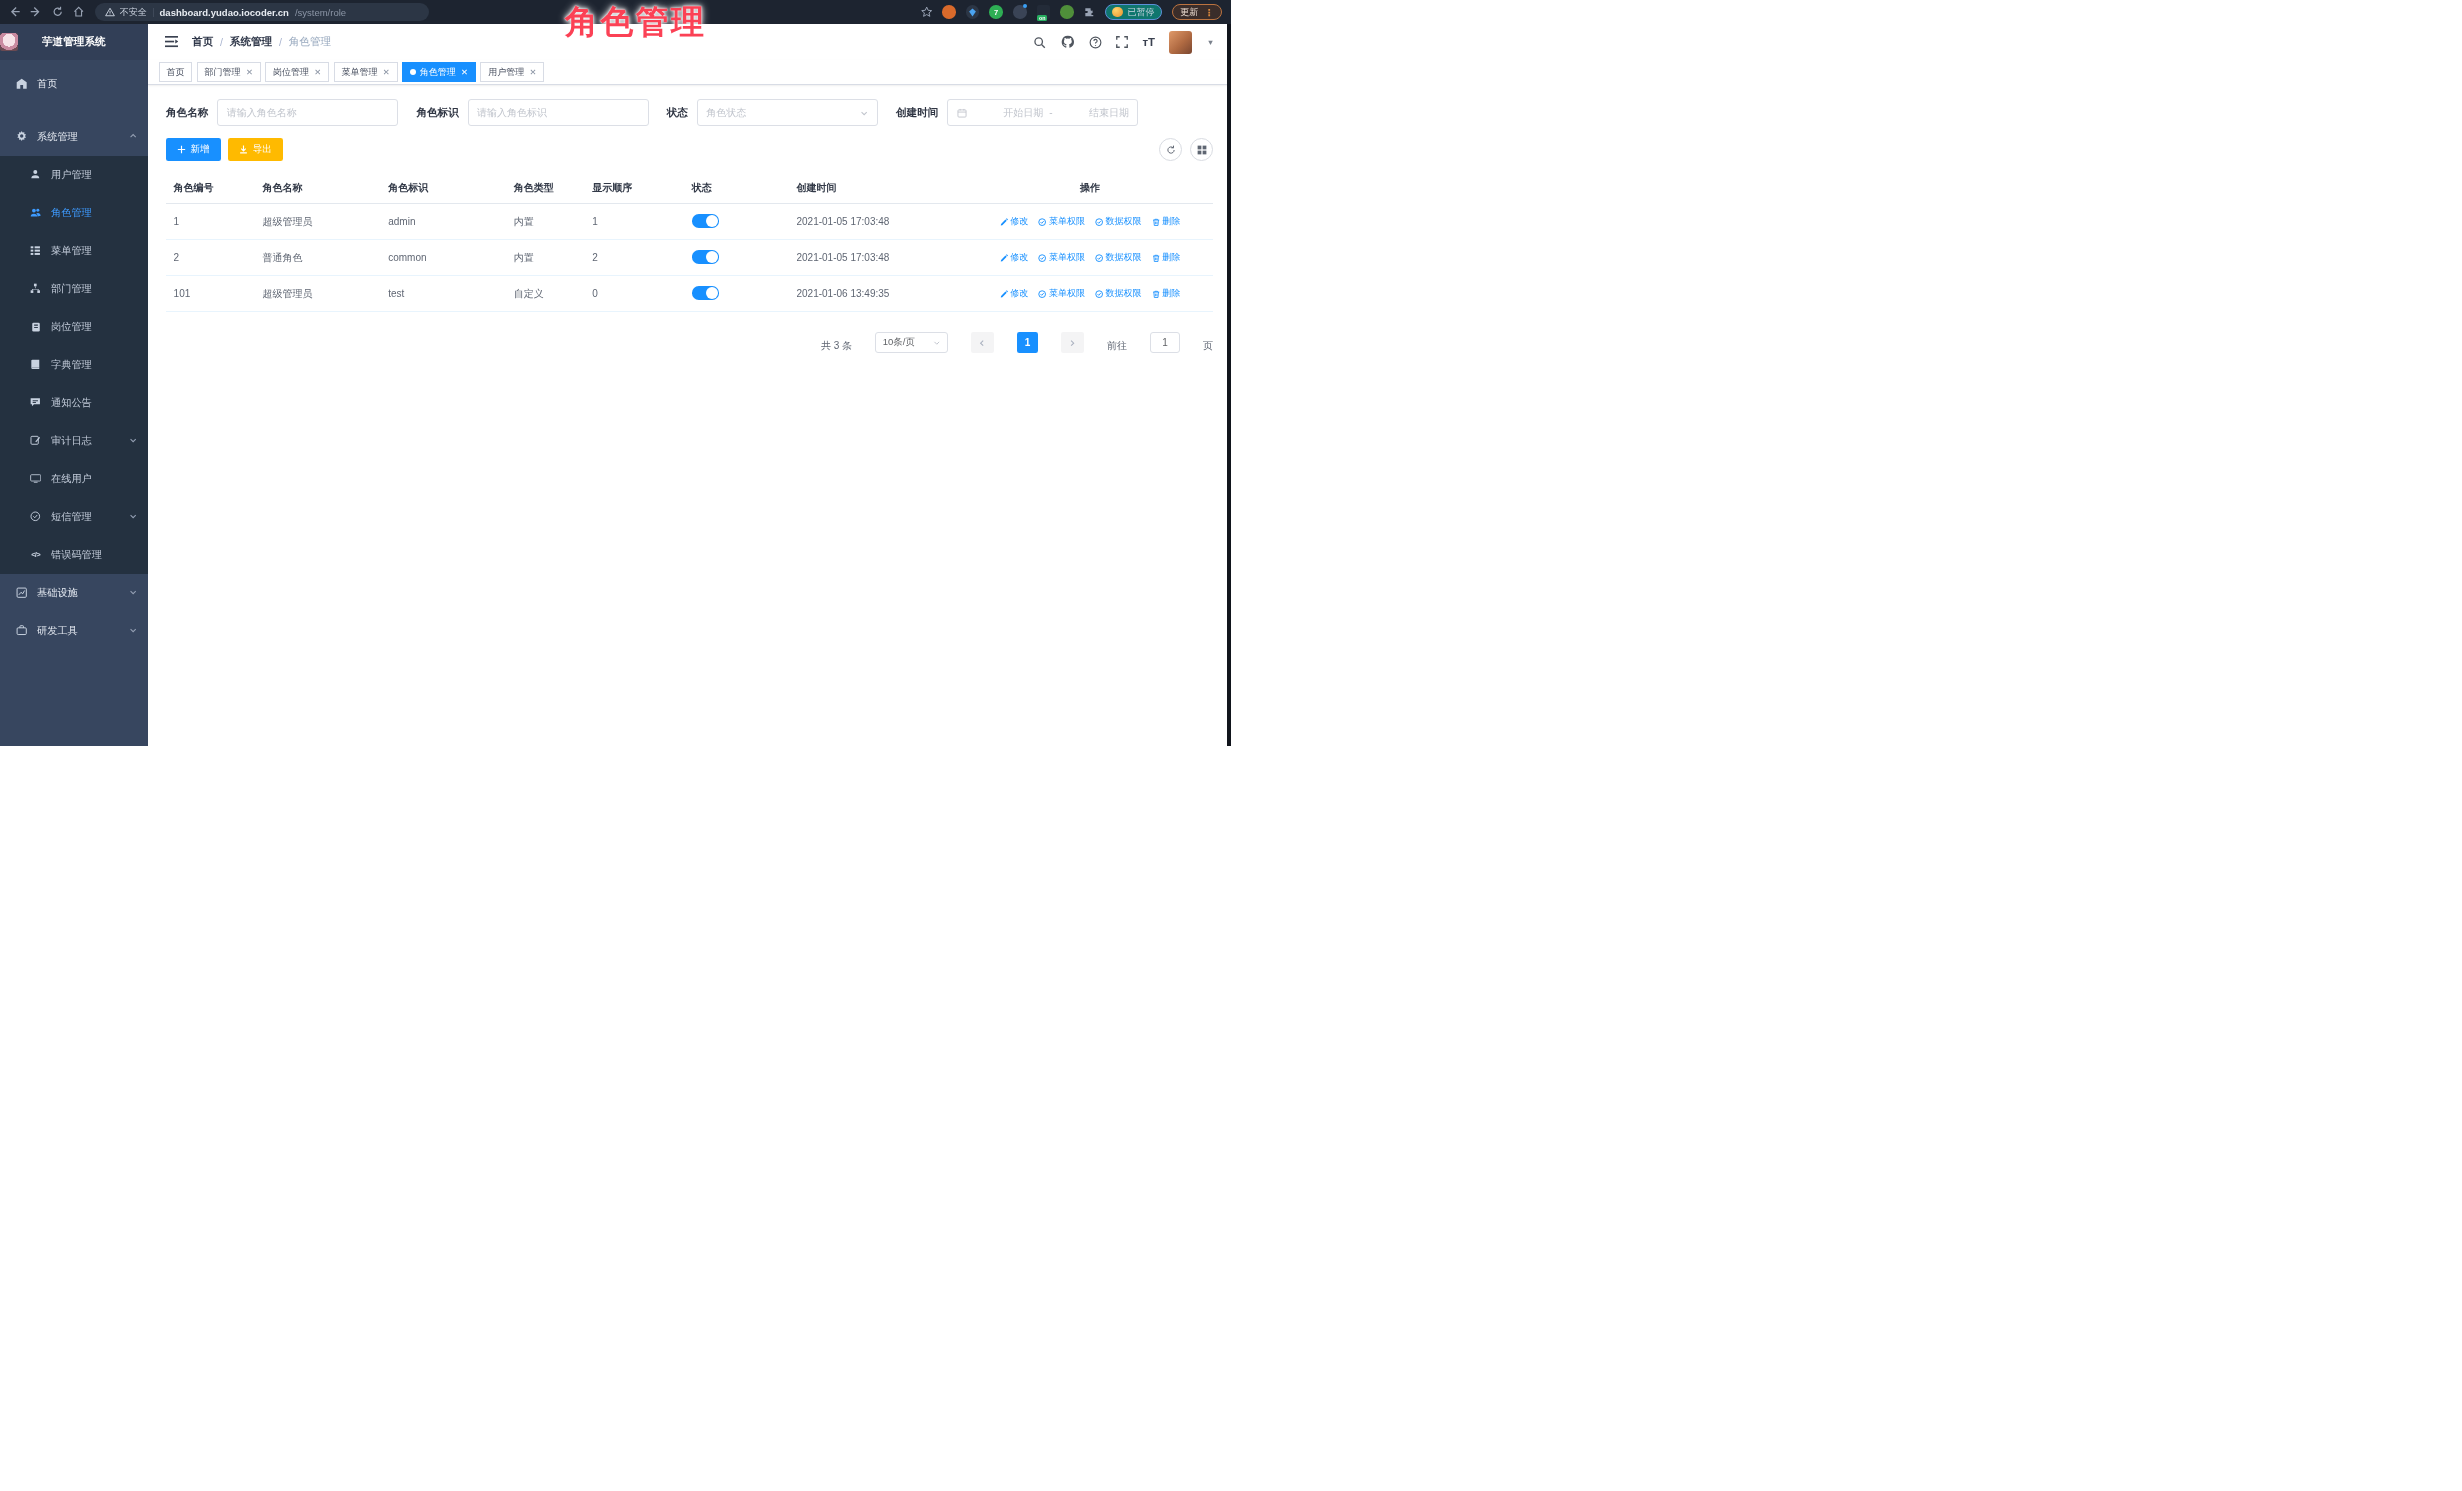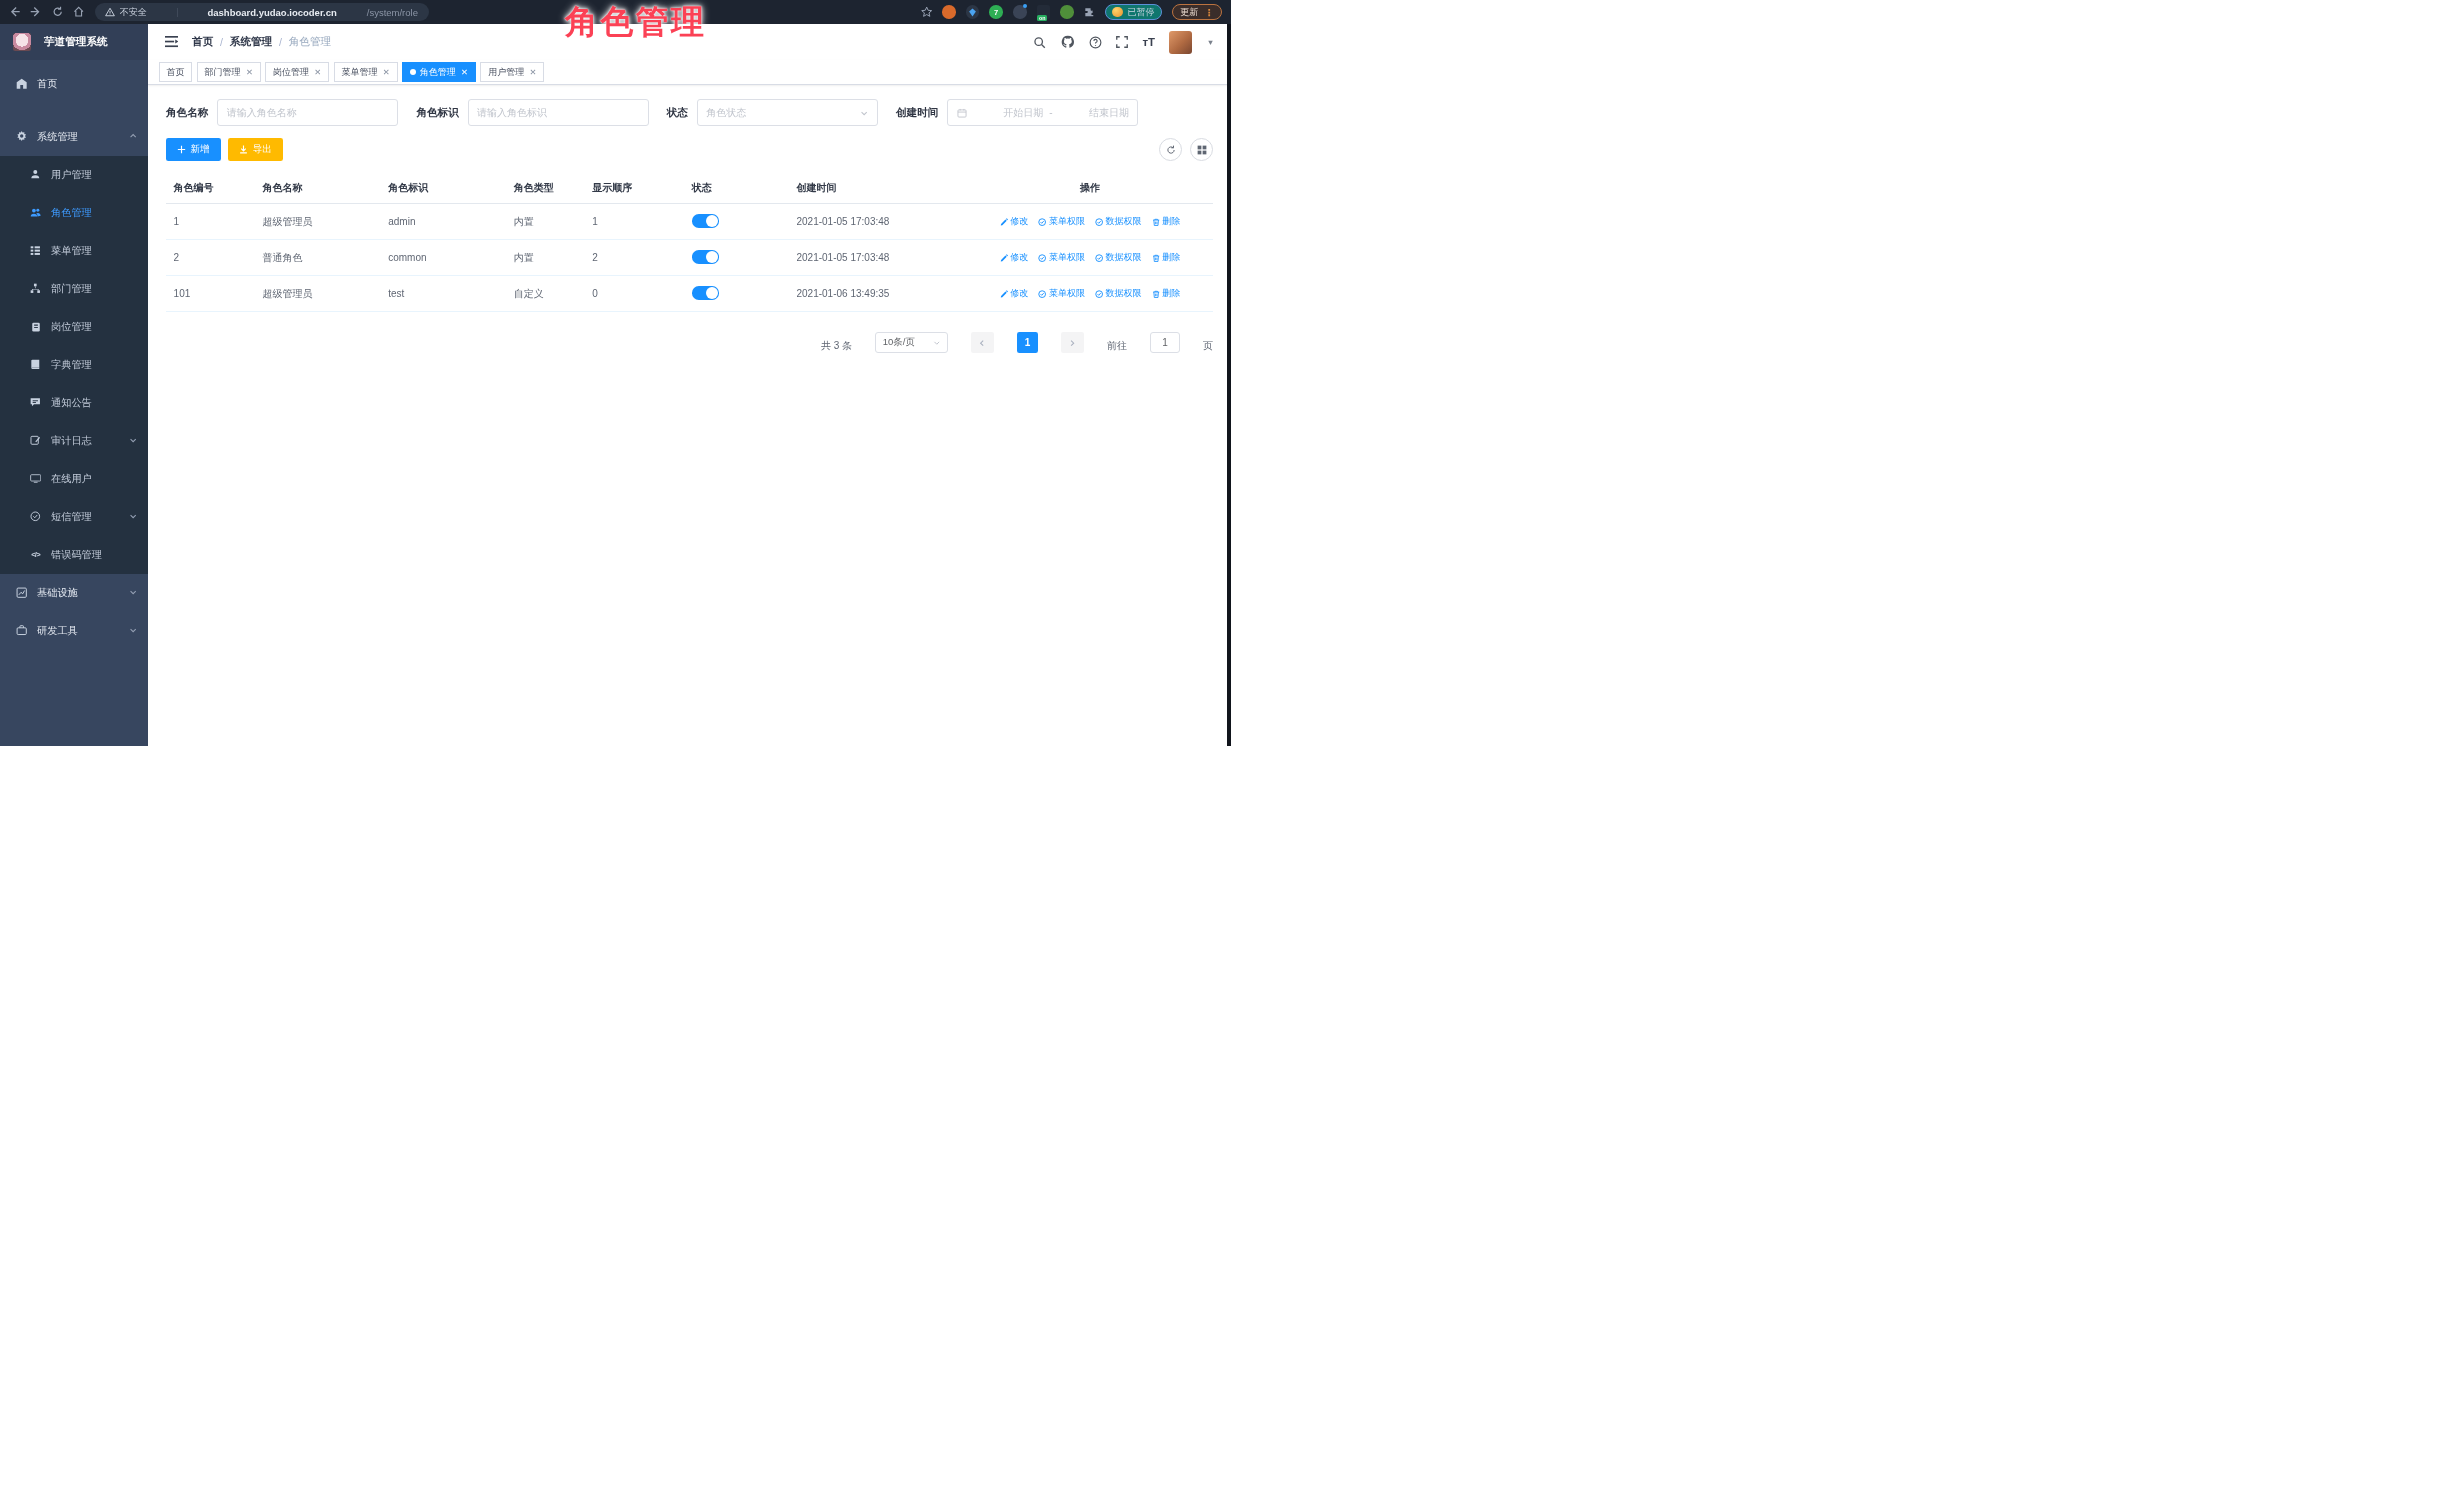--- a/index.html
+++ b/index.html
@@ -5,21 +5,21 @@
   * { margin:0; padding:0; box-sizing:border-box; }
   html,body { width:1231px; height:746px; overflow:hidden; background:#fff;
     font-family:"Liberation Sans","DejaVu Sans",sans-serif; }
   svg { display:block; }
 
   
   .chrome { height:24px; background:#1d2430; display:flex; align-items:center;
     padding:0 9px; gap:10px; position:relative; z-index:2; }
   .chrome .navic { color:#97a1b2; display:flex; align-items:center; cursor:pointer; }
   .url-pill { height:17.5px; background:#2c3645; border-radius:9px; display:flex;
-    align-items:center; gap:6px; padding:0 10.6px; min-width:334px;justify-content:space-between; }
+    align-items:center; gap:6px; padding:0 10.6px; min-width:334px; }
   .url-pill .sec { color:#cdd5e1; font-size:9px; display:flex; align-items:center; gap:4.6px; }
   .url-pill .bar { width:0.8px; height:9px; background:#55607177; }
   .url-host { color:#e8ecf2; font-size:9.5px; font-weight:600; }
   .url-path { color:#8b95a6; font-size:9.5px; }
   .chrome-spacer { flex:1; }
   .ext { width:13.7px; height:13.7px; border-radius:50%; display:flex; align-items:center;
     justify-content:center; font-size:7.6px; font-weight:700; cursor:pointer; }
   .ext-orange { background:#d96a2b; }
   .ext-gem { background:#2c3645; color:#4aa3f0; }
   .ext-green { background:#2eae54; color:#fff; }
@@ -43,21 +43,21 @@
   .annotation { position:absolute; left:565px; top:0; z-index:60; font-size:33px; font-weight:700;
     letter-spacing:2.3px; color:#fb4155;
     text-shadow:0 0 1.5px #fff, 0 0 4.6px #fff, 0 0 9px #fff; }
 
   
   .app { display:flex; height:722px; position:relative; }
   .right-edge { position:absolute; right:0; top:0; bottom:0; width:3.8px; background:#11151c; z-index:10; }
 
   
   .sidebar { width:148px; flex-shrink:0; background:#37465f; overflow:hidden; }
-  .logo-row { height:36px; display:flex; align-items:center; gap:13px; padding-left:13px; background:#323f57; }
+  .logo-row { height:36px; display:flex; align-items:center; gap:24px; background:#323f57; }
   .logo-img { width:18px; height:18px; border-radius:2.3px;
     background:radial-gradient(circle at 50% 40%, #f6e3e8 0 45%, #c98aa0 46% 70%, #6b4a52 71%); }
   .app-title { color:#fff; font-size:10.6px; font-weight:700; }
   .menu-item { height:38px; display:flex; align-items:center; gap:9px; padding:0 10.6px 0 15px;
     color:#e4e9f1; font-size:10.2px; cursor:pointer; }
   .menu-item .mi { width:13px; display:flex; justify-content:center; color:#c8d2e0; }
   .menu-item .chev { margin-left:auto; color:#95a0b4; display:flex; }
   .mt-home { margin-top:4.6px; }
   .mt-sys { margin-top:15px; }
   .submenu { background:#243140; }

